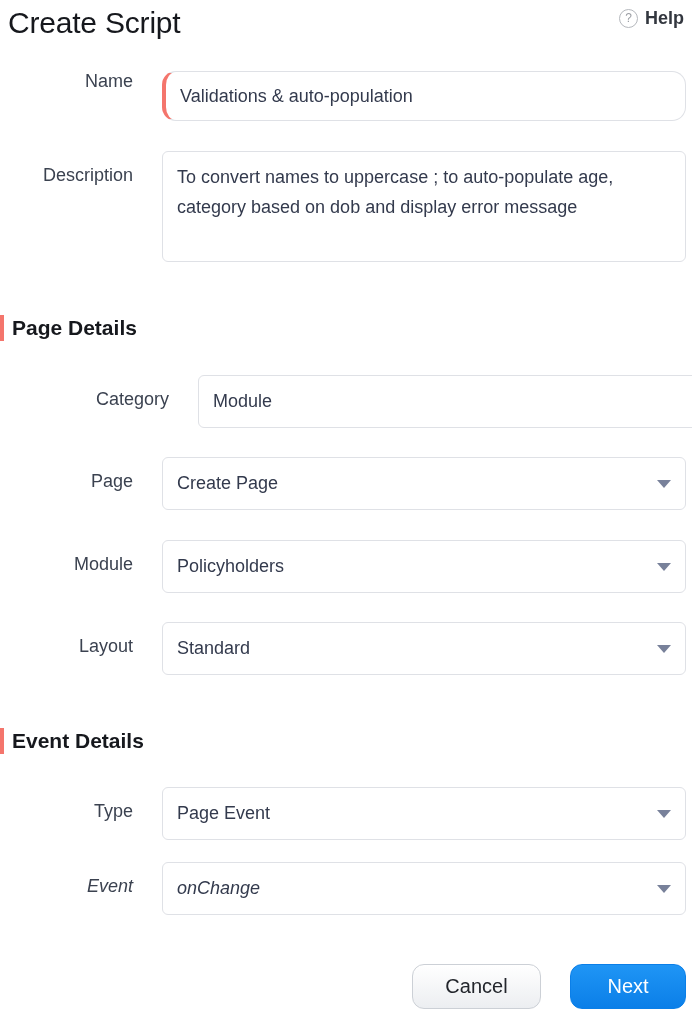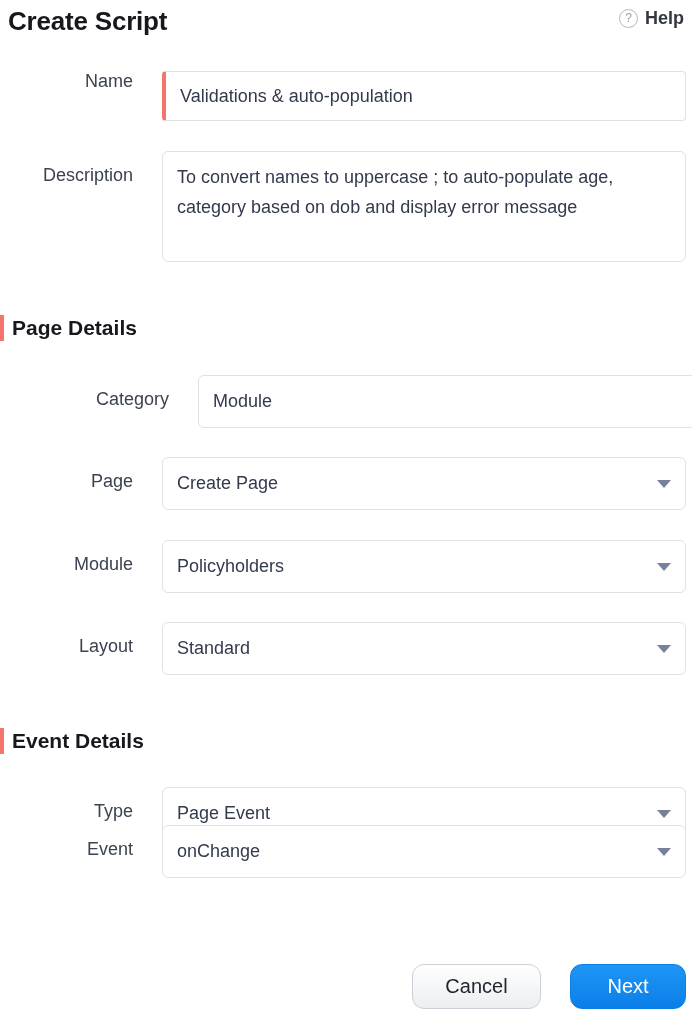--- a/index.html
+++ b/index.html
@@ -26,22 +26,22 @@
     position: absolute;
     top: 0;
     left: 0;
     width: 692px;
     height: 52px;
   }
   .page-title {
     position: absolute;
     left: 8px;
     top: 6px;
-    font-size: 26px;
-    font-weight: bold;
+    font-size: 30px;
+    font-weight: normal;
     letter-spacing: -0.2px;
     color: #16181d;
     white-space: nowrap;
   }
   .help-wrap {
     position: absolute;
     right: 8px;
     top: 8px;
     display: flex;
     align-items: center;
@@ -90,21 +90,21 @@
     position: relative;
   }
 
   
   .text-input {
     box-sizing: border-box;
     width: 524px;
     height: 50px;
     border: 1px solid #dfe1e6;
     border-left: 4px solid #f4756c;
-    border-radius: 4px;
+    border-radius: 14px;
     background: #ffffff;
     font-family: "Liberation Sans", sans-serif;
     font-size: 18px;
     color: #333a4d;
     padding: 0 14px;
     outline: none;
   }
 
   
   .text-area {
@@ -297,21 +297,21 @@
   <div class="row" style="top:787px;">
     <div class="field-label" style="padding-top:14px;">Type</div>
     <div class="control-wrap">
       <div class="select-box">
         <span class="select-value">Page Event</span>
         <span class="caret"></span>
       </div>
     </div>
   </div>
 
-  <div class="row" style="top:825px;">
+  <div class="row" style="top:862px;font-style:italic;">
     <div class="field-label" style="padding-top:14px;">Event</div>
     <div class="control-wrap">
       <div class="select-box">
         <span class="select-value">onChange</span>
         <span class="caret"></span>
       </div>
     </div>
   </div>
 
   <div class="footer">

